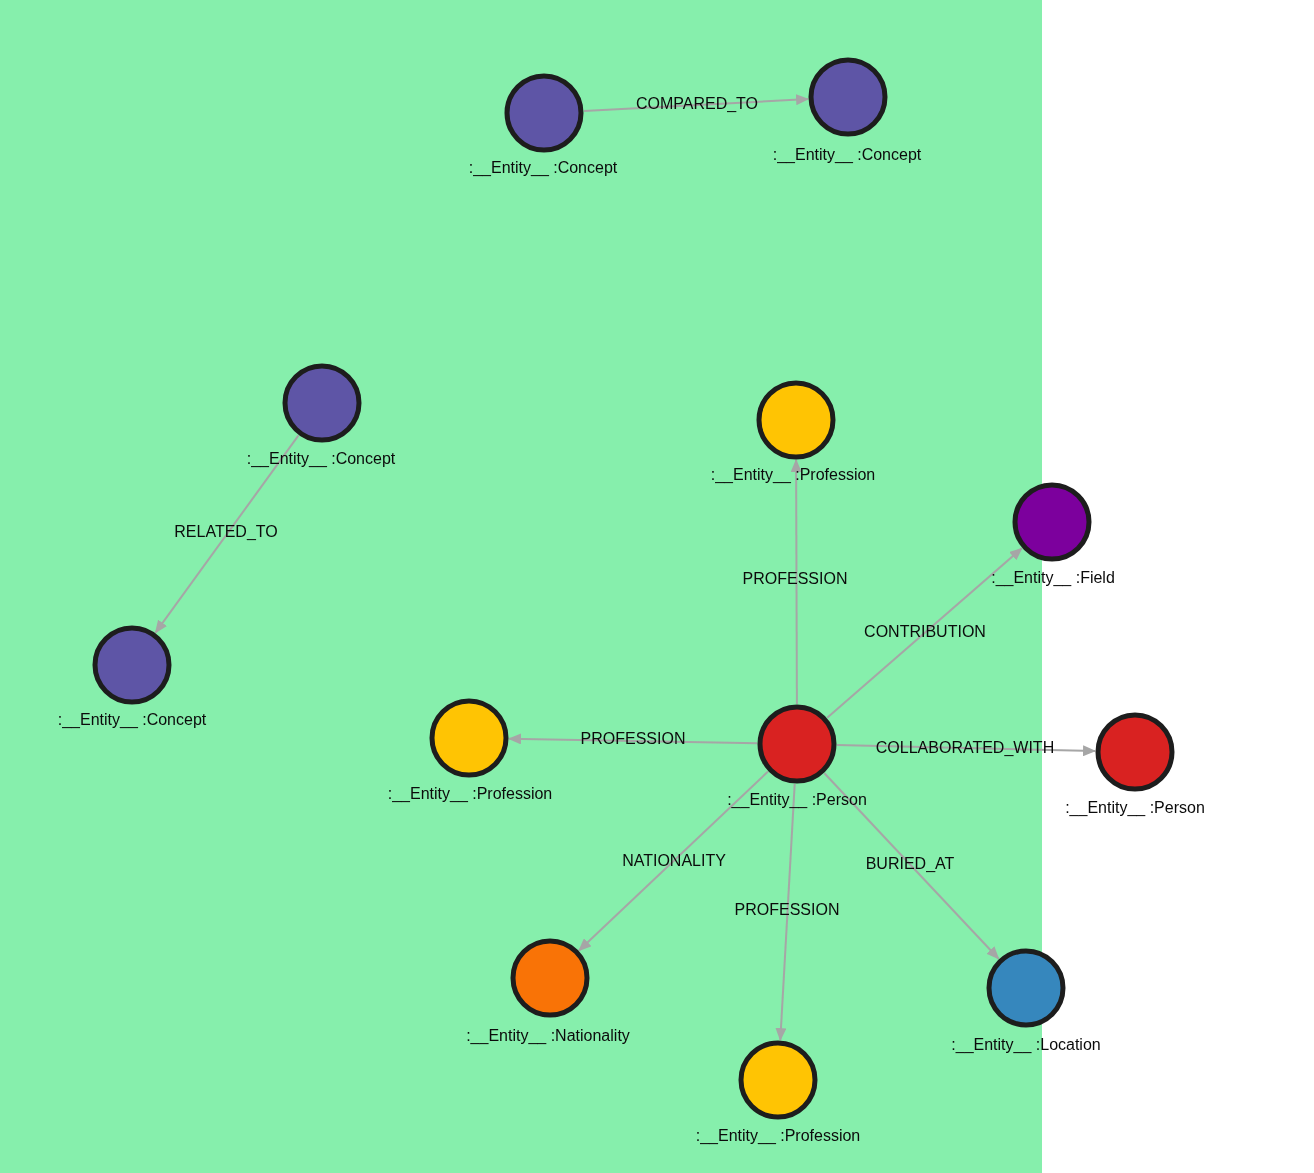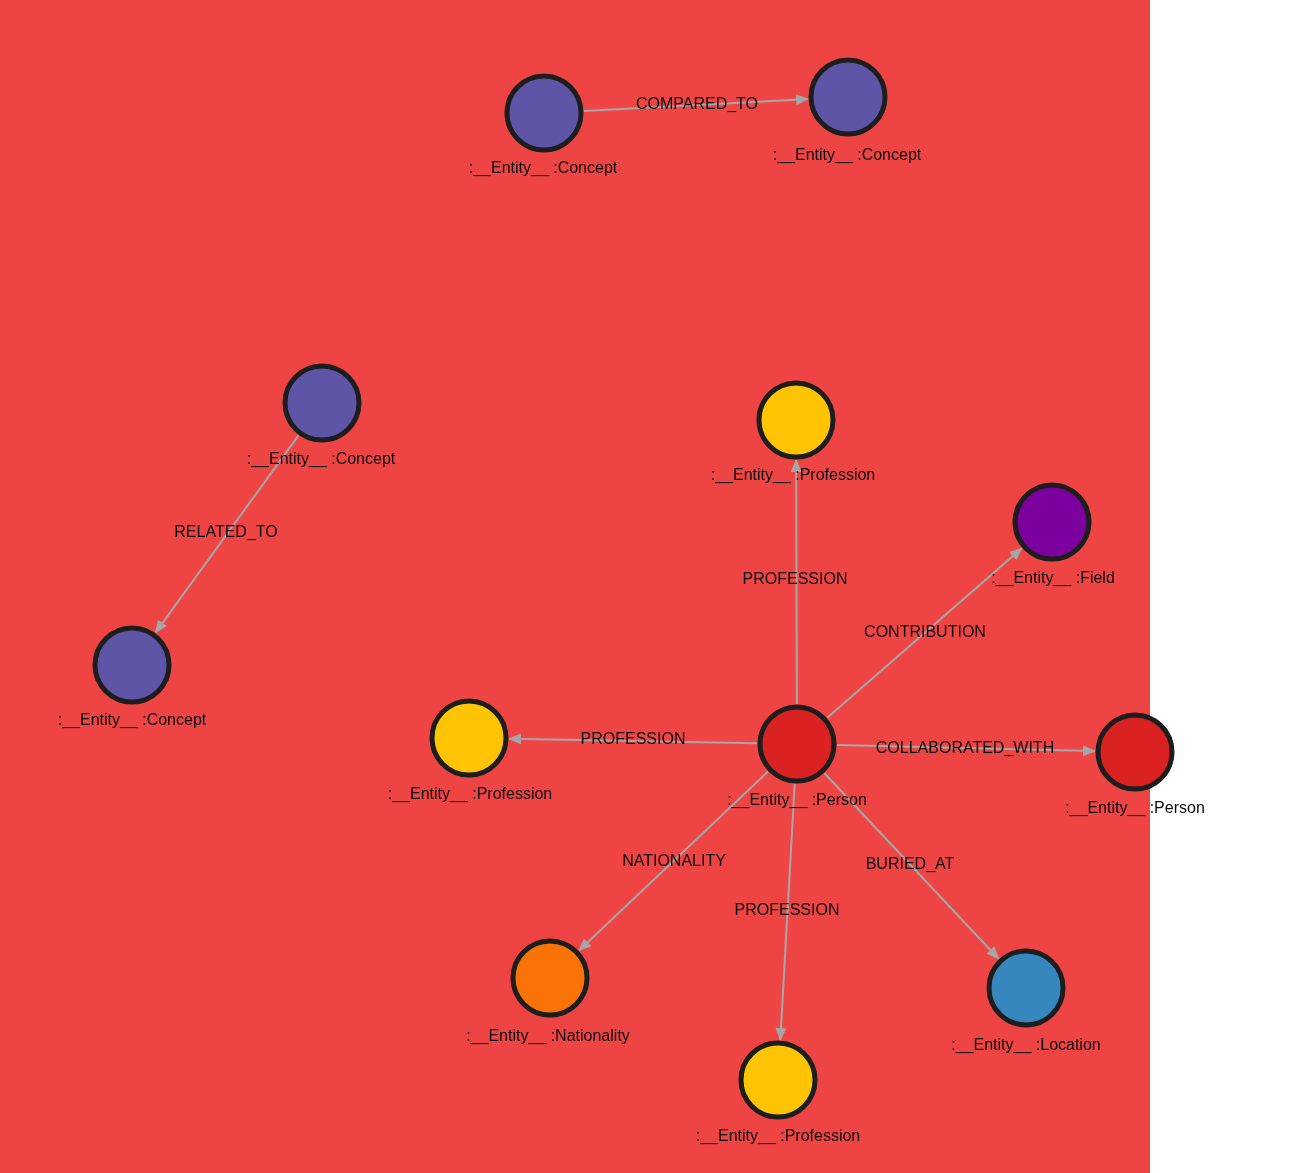--- a/index.html
+++ b/index.html
@@ -6,23 +6,23 @@
     margin: 0;
     padding: 0;
     background: #ffffff;
     width: 1314px;
     height: 1173px;
     overflow: hidden;
     font-family: "Liberation Sans", sans-serif;
   }
   .canvas-wrap {
     position: relative;
-    width: 1150px;
+    width: 1042px;
     height: 1173px;
-    background: #ef4444;
+    background: #86efac;
   }
   svg { display: block; }
   .edge-line {
     stroke: #a6a6a6;
     stroke-width: 2;
     fill: none;
   }
   .edge-label {
     font: 16px "Liberation Sans", sans-serif;
     fill: #0b0b0b;

